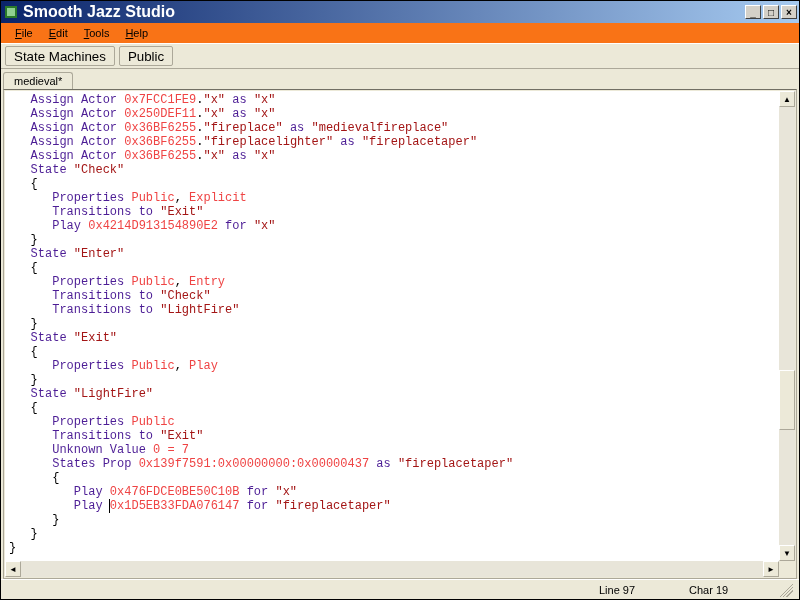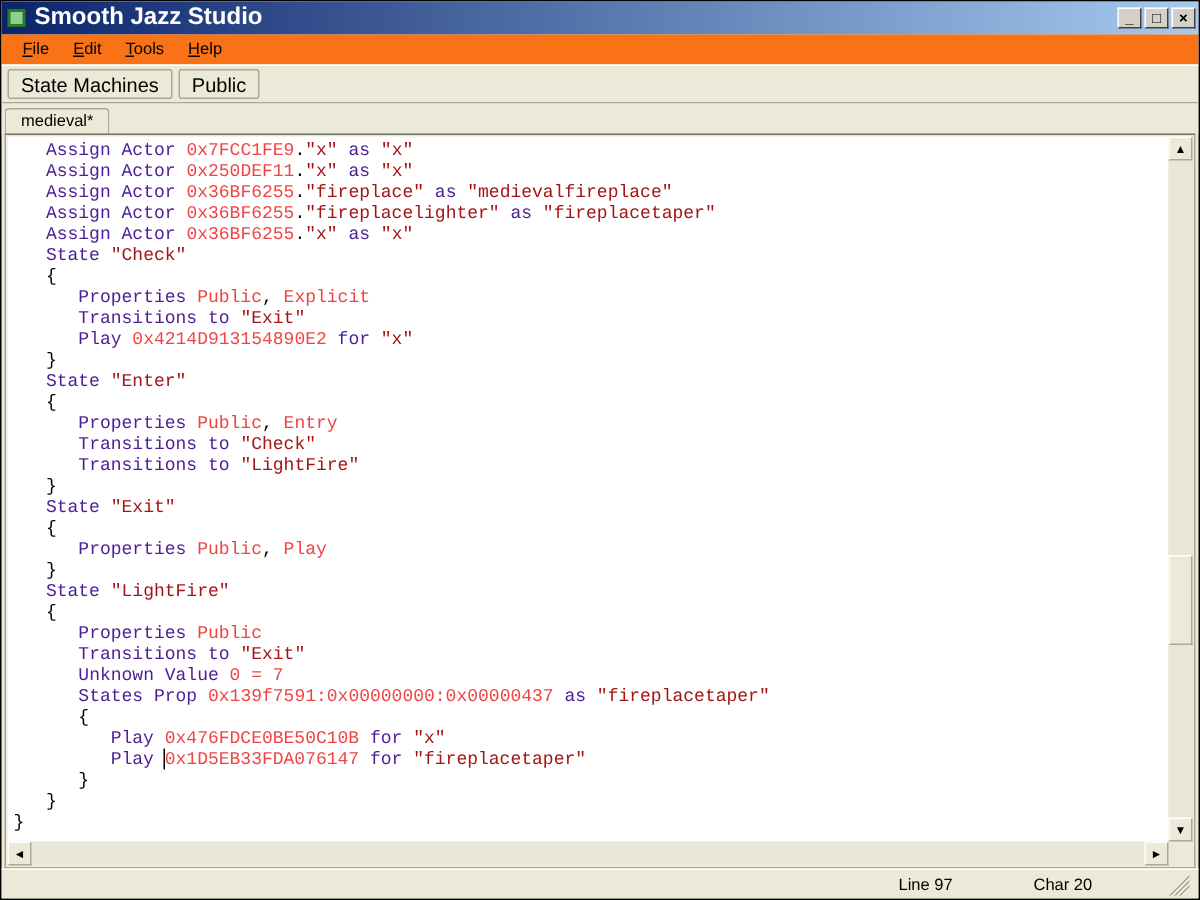--- a/index.html
+++ b/index.html
@@ -243,15 +243,15 @@
     <div class="sb-btn" style="position:absolute;bottom:0;">▼</div>
   </div>
   <div class="scroll-h">
     <div class="sb-btn">◄</div>
     <div class="sb-btn" style="position:absolute;right:0;top:0;">►</div>
   </div>
 </div>
 
 <div class="statusbar">
   <div class="cell"><span>Line</span> <span>97</span></div>
-  <div class="cell"><span>Char</span> <span>20</span></div>
+  <div class="cell"><span>Char</span> <span>19</span></div>
   <div class="grip"></div>
 </div>
 
 </body></html>

